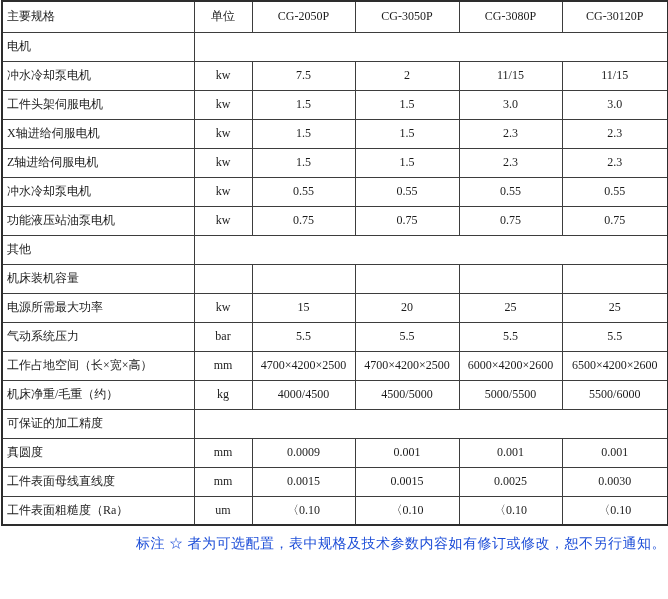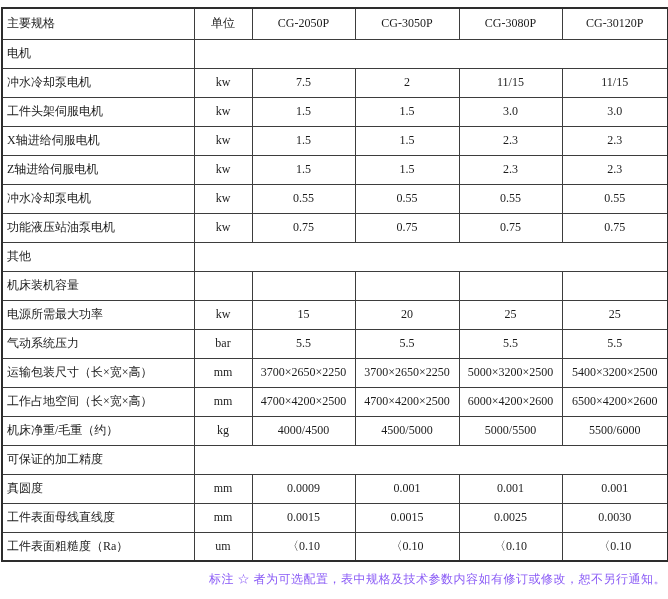--- a/index.html
+++ b/index.html
@@ -10,21 +10,21 @@
     height: 599px;
     font-family: "Liberation Serif", "DejaVu Serif", serif;
     color: #1c1c1c;
     -webkit-font-smoothing: antialiased;
   }
   .page {
     width: 668px;
     height: 599px;
     background: #ffffff;
     box-sizing: border-box;
-    padding-top: 7px;
+    padding-top: 0;
   }
   table.spec {
     border-collapse: collapse;
     table-layout: fixed;
     width: 666px;
     margin-left: 1px;
     border: 2px solid #2d2d2d;
   }
   table.spec th, table.spec td {
     border: 1px solid #3d3d3d;
@@ -46,22 +46,22 @@
   td.lbl, th.lbl {
     text-align: left;
     padding-left: 9px;
   }
   td.ctr, th.ctr { text-align: center; }
   .footnote {
     width: 666px;
     margin-left: 1px;
     margin-top: 9px;
     text-align: right;
-    font-size: 12px;
-    color: #8b5cf6;
+    font-size: 14px;
+    color: #1d4ed8;
     letter-spacing: 0.5px;
     padding-right: 1px;
     box-sizing: border-box;
   }
 </style>
 </head>
 <body>
 
 <div class="page">
 
@@ -159,28 +159,20 @@
         </tr>
         <tr>
           <td class="lbl">气动系统压力</td>
           <td class="ctr">bar</td>
           <td class="ctr">5.5</td>
           <td class="ctr">5.5</td>
           <td class="ctr">5.5</td>
           <td class="ctr">5.5</td>
         </tr>
         <tr>
-          <td class="lbl">运输包装尺寸（长×宽×高）</td>
-          <td class="ctr">mm</td>
-          <td class="ctr">3700×2650×2250</td>
-          <td class="ctr">3700×2650×2250</td>
-          <td class="ctr">5000×3200×2500</td>
-          <td class="ctr">5400×3200×2500</td>
-        </tr>
-        <tr>
           <td class="lbl">工作占地空间（长×宽×高）</td>
           <td class="ctr">mm</td>
           <td class="ctr">4700×4200×2500</td>
           <td class="ctr">4700×4200×2500</td>
           <td class="ctr">6000×4200×2600</td>
           <td class="ctr">6500×4200×2600</td>
         </tr>
         <tr>
           <td class="lbl">机床净重/毛重（约）</td>
           <td class="ctr">kg</td>

